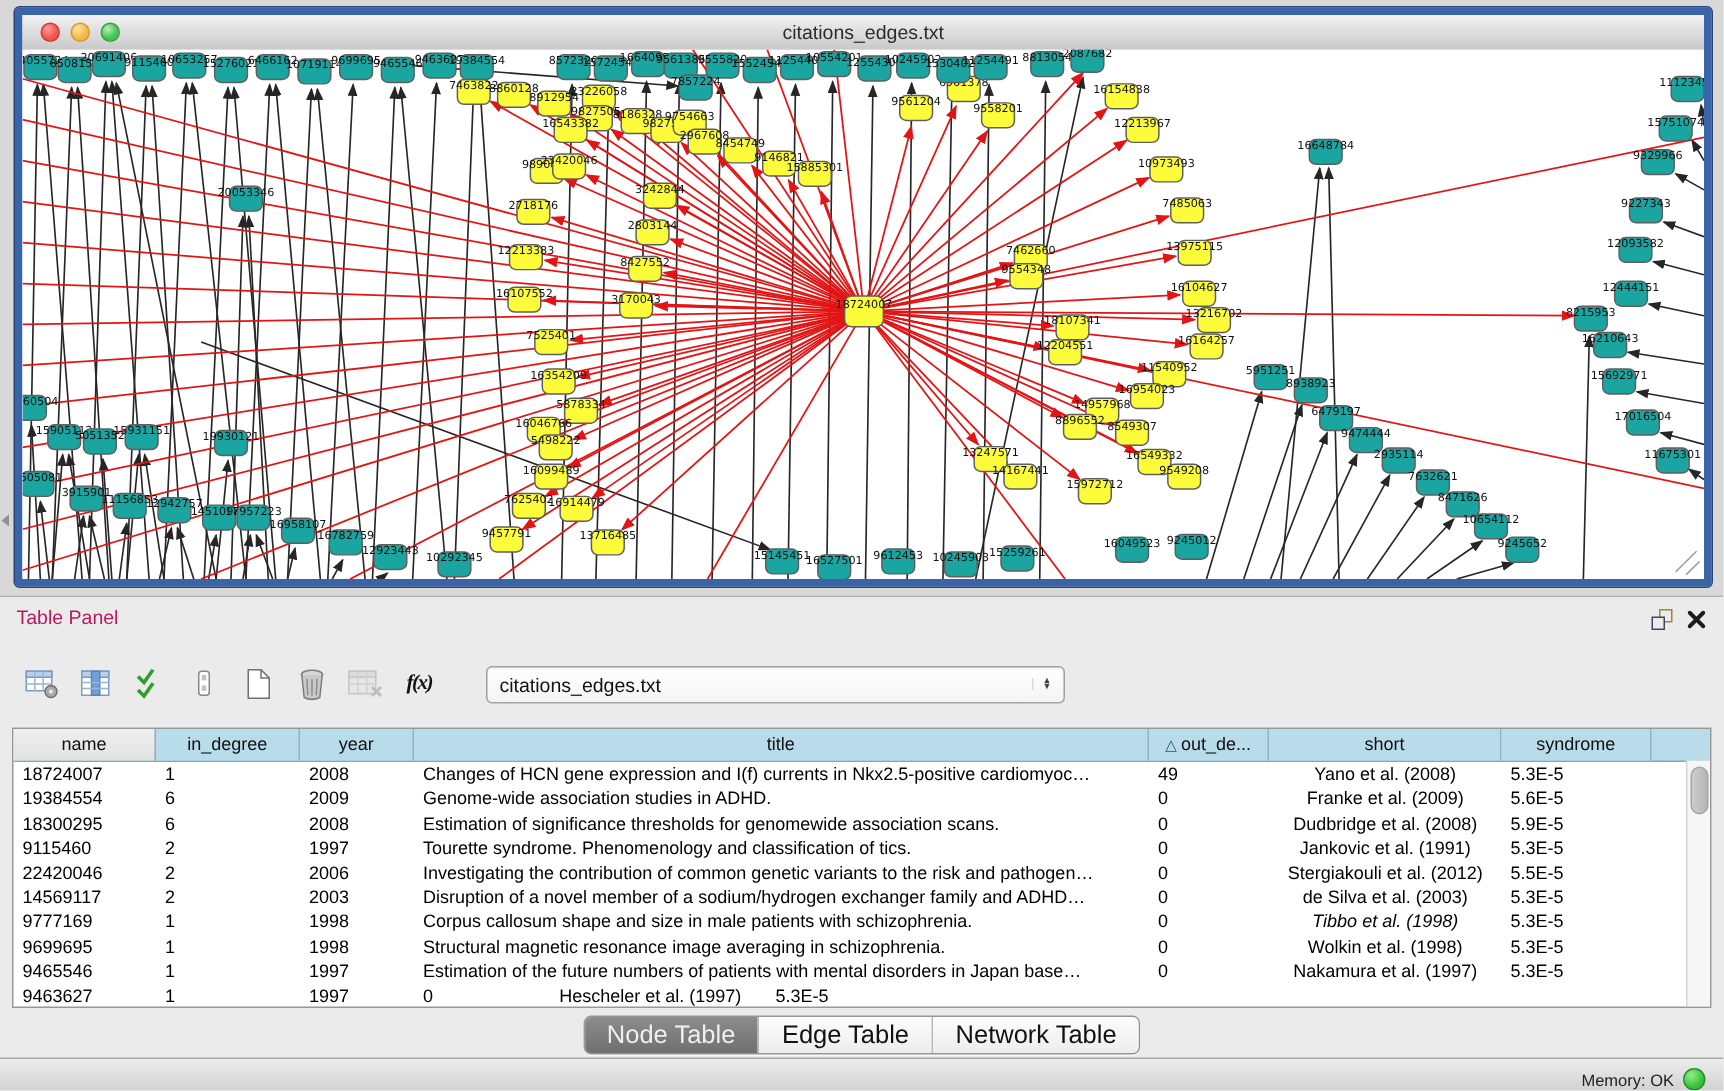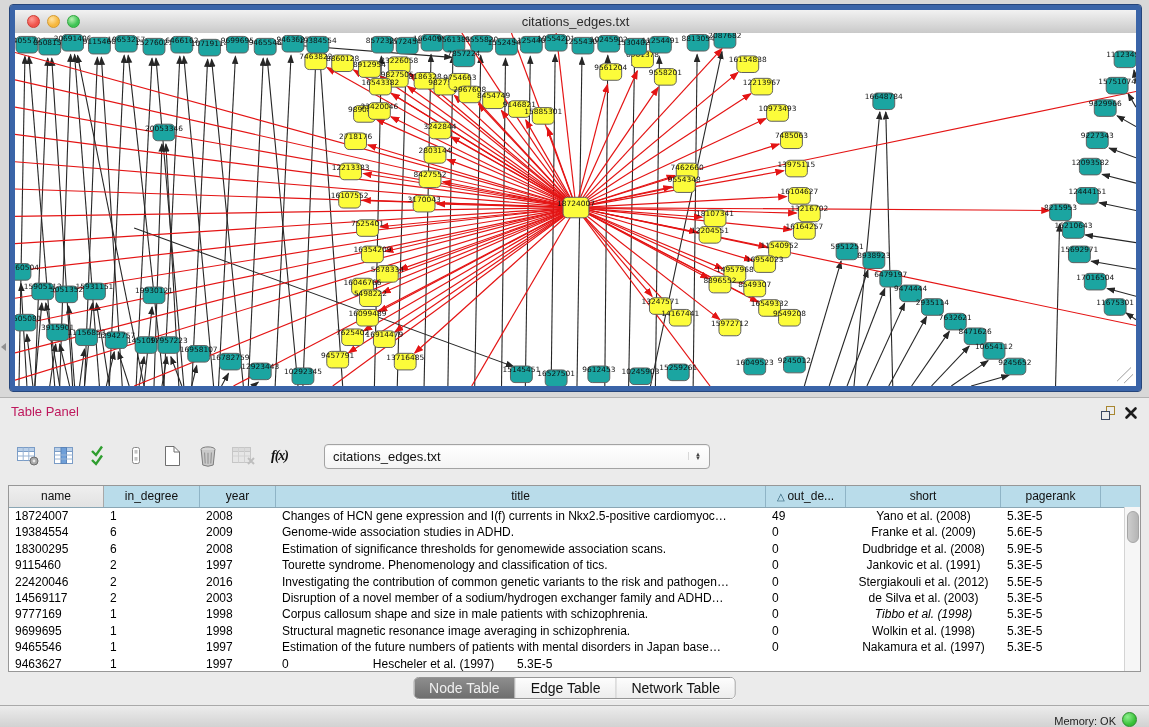--- a/index.html
+++ b/index.html
@@ -45,21 +45,21 @@
   .sort-tri{font-size:10px;color:#23556e}
   .tbody{position:relative}
   .tr{display:flex;height:16.4px;line-height:16.4px;font-size:12px;color:#000}
   .td{box-sizing:border-box;padding-left:6px;white-space:nowrap;overflow:hidden}
   .td.c4{text-align:left}
   .td.c5{text-align:center;padding-left:0}
   .vscroll{position:absolute;right:0;top:21px;bottom:0;width:15px;background:#f6f6f6;border-left:1px solid #d4d4d4}
   .vthumb{position:absolute;left:2px;top:4px;width:10px;height:30px;border-radius:6px;background:linear-gradient(90deg,#cdcdcd,#b5b5b5);border:1px solid #a5a5a5}
 
   .tabs{position:absolute;left:50%;transform:translateX(-50%);top:279px;display:inline-flex;border:1px solid #969696;border-radius:5px;overflow:hidden;background:#fff;box-shadow:0 1px 0 rgba(255,255,255,.7)}
-  .seg{padding:2px 15px;font-size:14px;color:#111;background:linear-gradient(#fdfdfd,#ededed);border-right:1px solid #b6b6b6}
+  .seg{padding:2px 15px;font-size:17px;color:#111;background:linear-gradient(#fdfdfd,#ededed);border-right:1px solid #b6b6b6}
   .seg:last-child{border-right:none}
   .seg.sel{background:linear-gradient(#8d8d8d,#6f6f6f);color:#efefef}
 
   
   .statusbar{position:absolute;left:0;bottom:0;width:1149px;height:22px;background:linear-gradient(#ececec,#d2d2d2);border-top:1px solid #a9a9a9;display:flex;align-items:flex-end;justify-content:flex-end;padding-right:12px;box-sizing:border-box}
   .mem-label{font-size:11px;color:#222;margin-right:6px}
   .mem-dot{width:13px;height:13px;border-radius:50%;background:radial-gradient(circle at 35% 30%,#8ef08e,#36bf36 65%);border:1px solid #2c8c2c}
 </style>
 </head>
 <body>
@@ -601,21 +601,21 @@
   </div>
 
   <div class="dtable">
     <div class="thead">
         <div class="th gray" style="width: 95px;">name</div>
         <div class="th" style="width: 96px;">in_degree</div>
         <div class="th" style="width: 76px;">year</div>
         <div class="th" style="width: 490px;">title</div>
         <div class="th" style="width: 80px;"><span class="sort-tri">△ </span>out_de...</div>
         <div class="th" style="width: 155px;">short</div>
-        <div class="th" style="width: 100px;">pagerank</div>
+        <div class="th" style="width: 100px;">syndrome</div>
       </div>
     <div class="tbody">
         <div class="tr">
           <div class="td c0" style="width: 95px;">18724007</div>
           <div class="td c1" style="width: 96px;">1</div>
           <div class="td c2" style="width: 76px;">2008</div>
           <div class="td c3" style="width: 490px;">Changes of HCN gene expression and I(f) currents in Nkx2.5-positive cardiomyoc…</div>
           <div class="td c4" style="width: 80px;">49</div>
           <div class="td c5" style="width: 155px;">Yano et al. (2008)</div>
           <div class="td c6" style="width: 100px;">5.3E-5</div>
@@ -643,21 +643,21 @@
           <div class="td c1" style="width: 96px;">2</div>
           <div class="td c2" style="width: 76px;">1997</div>
           <div class="td c3" style="width: 490px;">Tourette syndrome. Phenomenology and classification of tics.</div>
           <div class="td c4" style="width: 80px;">0</div>
           <div class="td c5" style="width: 155px;">Jankovic et al. (1991)</div>
           <div class="td c6" style="width: 100px;">5.3E-5</div>
         </div>
         <div class="tr">
           <div class="td c0" style="width: 95px;">22420046</div>
           <div class="td c1" style="width: 96px;">2</div>
-          <div class="td c2" style="width: 76px;">2016</div>
+          <div class="td c2" style="width: 76px;">2006</div>
           <div class="td c3" style="width: 490px;">Investigating the contribution of common genetic variants to the risk and pathogen…</div>
           <div class="td c4" style="width: 80px;">0</div>
           <div class="td c5" style="width: 155px;">Stergiakouli et al. (2012)</div>
           <div class="td c6" style="width: 100px;">5.5E-5</div>
         </div>
         <div class="tr">
           <div class="td c0" style="width: 95px;">14569117</div>
           <div class="td c1" style="width: 96px;">2</div>
           <div class="td c2" style="width: 76px;">2003</div>
           <div class="td c3" style="width: 490px;">Disruption of a novel member of a sodium/hydrogen exchanger family and ADHD…</div>

